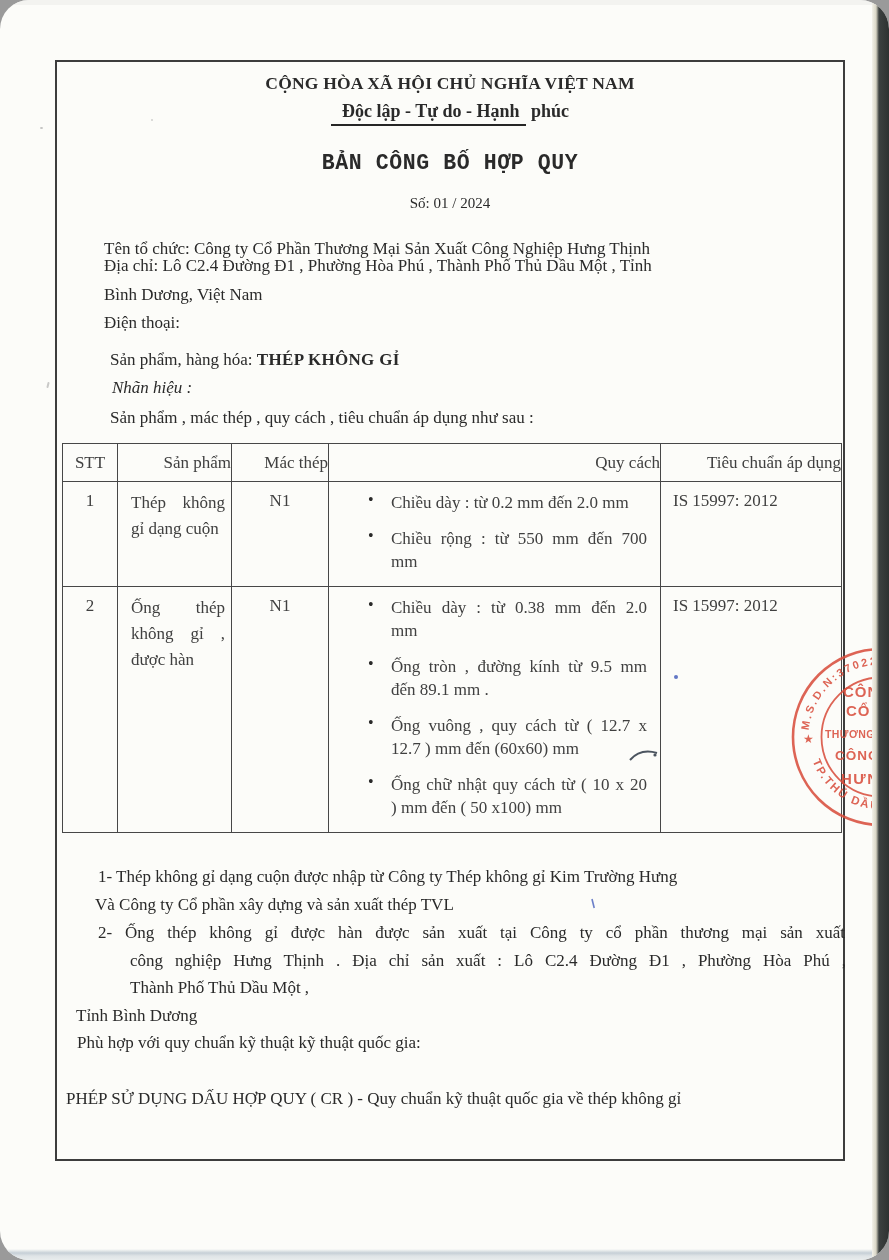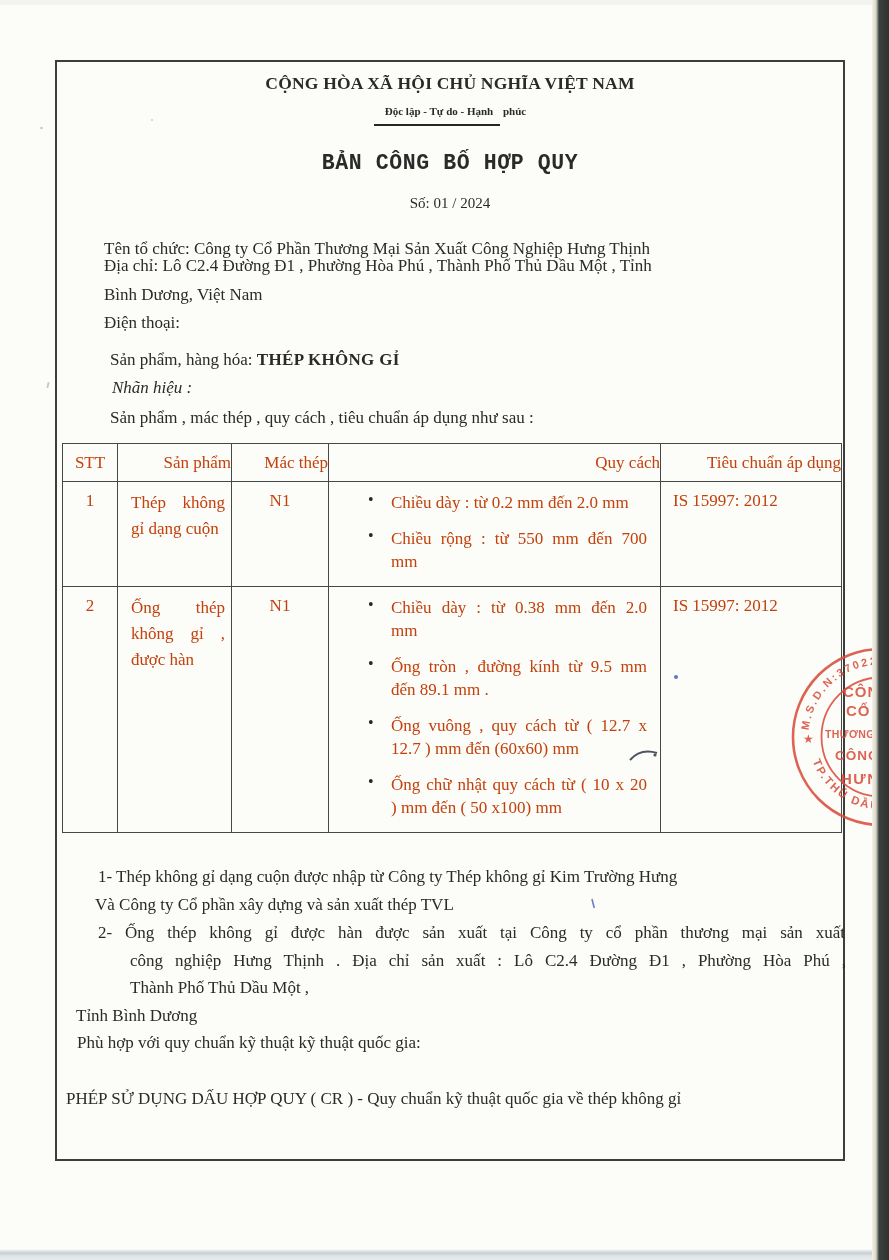--- a/index.html
+++ b/index.html
@@ -1,20 +1,21 @@
 <!DOCTYPE html>
 <html><head>
 <meta charset="utf-8">
 <style>
   * { box-sizing: border-box; margin: 0; padding: 0; }
   body { background: #9a9a9a; font-family: "Liberation Serif", serif; }
   .page {
     position: relative; width: 889px; height: 1260px;
     background: #fcfcf9; overflow: hidden; color: #2a2a2a;
     font-family: "Liberation Serif", serif;
+    border-radius: 29px;
   }
   .edge-right {
     position: absolute; top: 0; right: 0; width: 17px; height: 100%;
     background: linear-gradient(to right, #f3f2ea 0px, #d9d6c6 4px, #3c4140 7px, #2e3231 17px);
   }
   .edge-bottom {
     position: absolute; left: 0; bottom: 0; width: 100%; height: 11px;
     background: linear-gradient(to bottom, #fcfcf9 0px, #c6cfd6 4px, #dfe4e7 7px, #e8eceD 11px);
   }
   .edge-top { position: absolute; top:0; left:0; width:100%; height:5px; background:#f0f0ec; opacity:.7; }
@@ -23,21 +24,21 @@
     border: 2px solid #3d3d3d;
   }
   .line { position: absolute; font-size: 17px; line-height: 23px; white-space: nowrap; }
   .centered { left: 55px; width: 790px; text-align: center; white-space: nowrap; }
   .bold { font-weight: bold; }
   .jline { white-space: normal; text-align: justify; text-align-last: justify; }
   .underl { display: inline-block; border-bottom: 2.4px solid #262626; padding: 0 7px 1px 11px; }
 
   table.spec {
     position: absolute; left: 62px; top: 443px; width: 779px;
-    border-collapse: collapse; table-layout: fixed; font-size: 17px; color: #c2410c;
+    border-collapse: collapse; table-layout: fixed; font-size: 17px; color: #404040;
   }
   table.spec th, table.spec td { border: 1.6px solid #474747; vertical-align: top; font-weight: normal; }
   table.spec thead th { vertical-align: middle; text-align: right; padding-left: 12px; height: 38px; font-size: 17px; }
   table.spec thead th.c { text-align: center; padding-left: 0; }
   td.cc { text-align: center; padding-top: 9px; }
   td.sp { padding: 8px 8px 0 13px; }
   .pl { width: 94px; line-height: 26px; }
   .plj { text-align: justify; text-align-last: justify; }
   td.qc { padding: 9px 4px 0 0; }
   td.qc ul { list-style: none; margin: 0; padding: 0 0 0 62px; }
@@ -54,21 +55,21 @@
 </head>
 <body>
 
 <div class="page">
 
   <div class="edge-top"></div>
   <div class="border-box"></div>
 
   <div class="line centered bold" style="top:72px; font-size:17.5px; letter-spacing:.2px;">CỘNG HÒA XÃ HỘI CHỦ NGHĨA VIỆT NAM</div>
 
-  <div class="line centered bold" style="top:100px; font-size:11px;"><span class="underl">Độc lập - Tự do - Hạnh</span><span>&nbsp;</span><span>phúc</span></div>
+  <div class="line centered bold" style="top:100px; font-size:18px;"><span class="underl">Độc lập - Tự do - Hạnh</span><span>&nbsp;</span><span>phúc</span></div>
 
   <div class="line centered bold" style="top:152px; font-size:21.5px; letter-spacing:.6px;font-family:Liberation Mono, monospace;">BẢN CÔNG BỐ HỢP QUY</div>
 
   <div class="line centered" style="top:192px; font-size:15px;">Số: 01 / 2024</div>
 
   <div class="line" style="left:104px; top:237px;">Tên tổ chức: Công ty Cổ Phần Thương Mại Sản Xuất Công Nghiệp Hưng Thịnh</div>
   <div class="line" style="left:104px; top:254px;">Địa chỉ: Lô C2.4 Đường Đ1 , Phường Hòa Phú , Thành Phố Thủ Dầu Một , Tỉnh</div>
   <div class="line" style="left:104px; top:283px;">Bình Dương, Việt Nam</div>
   <div class="line" style="left:104px; top:311px;">Điện thoại:</div>
 

